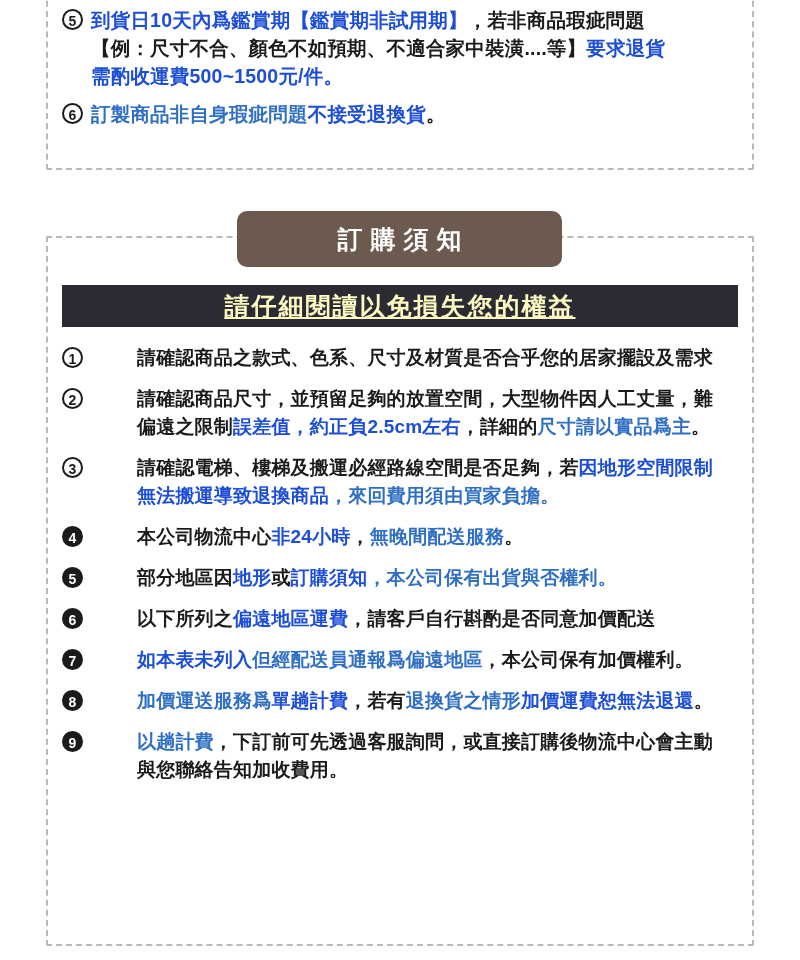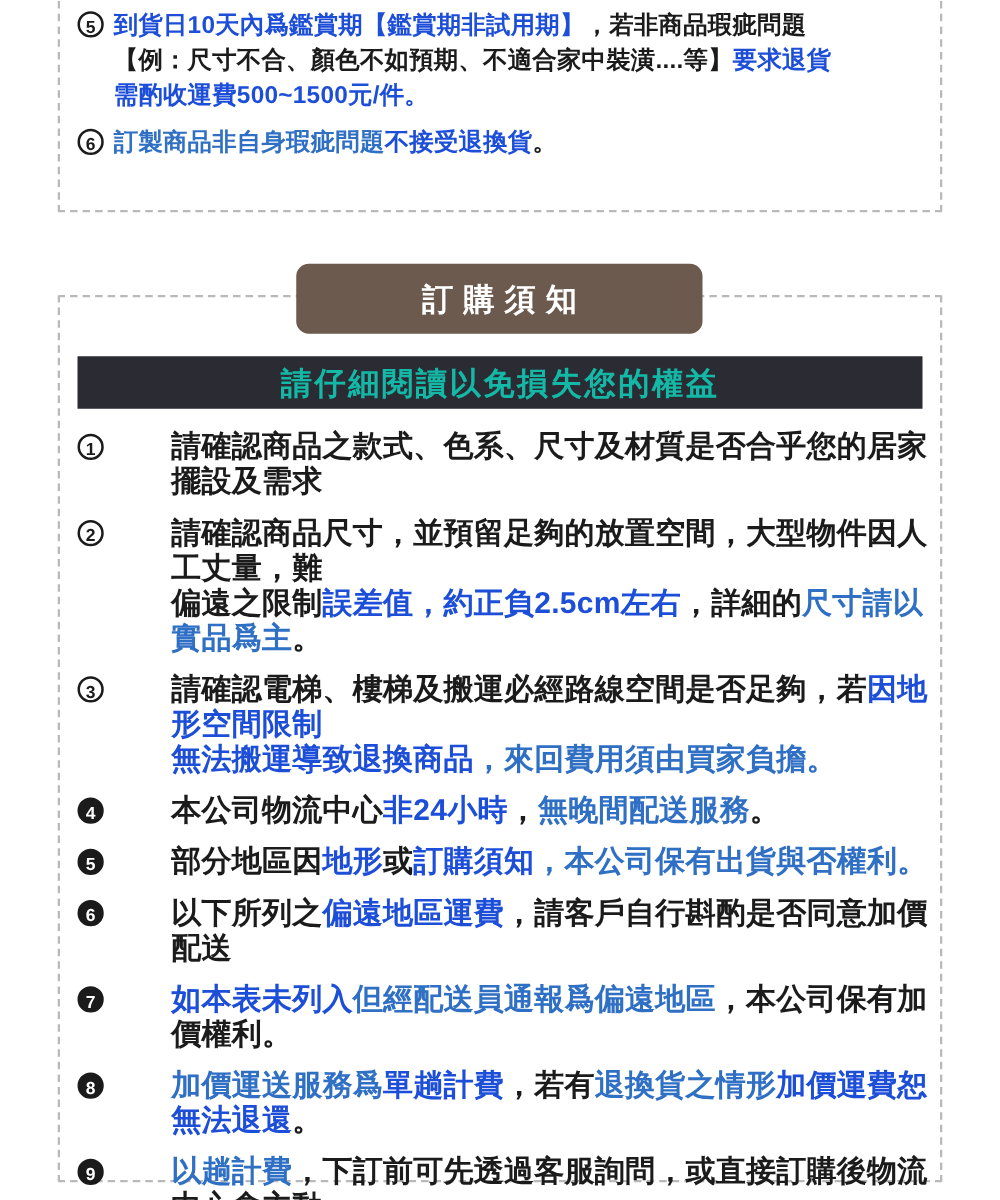--- a/index.html
+++ b/index.html
@@ -108,38 +108,39 @@
   }
 
   
   #banner {
     position: absolute;
     left: 62px;
     top: 285px;
     width: 676px;
     height: 42px;
     background: #2b2b33;
-    color: #14b8a6;
+    color: #fef9c3;
     display: flex;
     align-items: center;
     justify-content: center;
     font-size: 25px;
     font-weight: bold;
     letter-spacing: 2px;
+    text-decoration: underline;
   }
 
   
   #bottom-section {
     position: absolute;
     left: 62px;
     top: 344px;
     width: 684px;
   }
   #bottom-section .row { margin-bottom: 13px; }
-  #bottom-section .txt { font-size: 24px; line-height: 28px; padding-left: 46px; }
+  #bottom-section .txt { font-size: 19px; line-height: 28px; padding-left: 46px; }
 </style>
 </head>
 <body>
 
 <div class="page">
 
   <div class="dashed-box" id="box-top"></div>
   <div class="dashed-box" id="box-bottom"></div>
 
   <div id="top-section">

